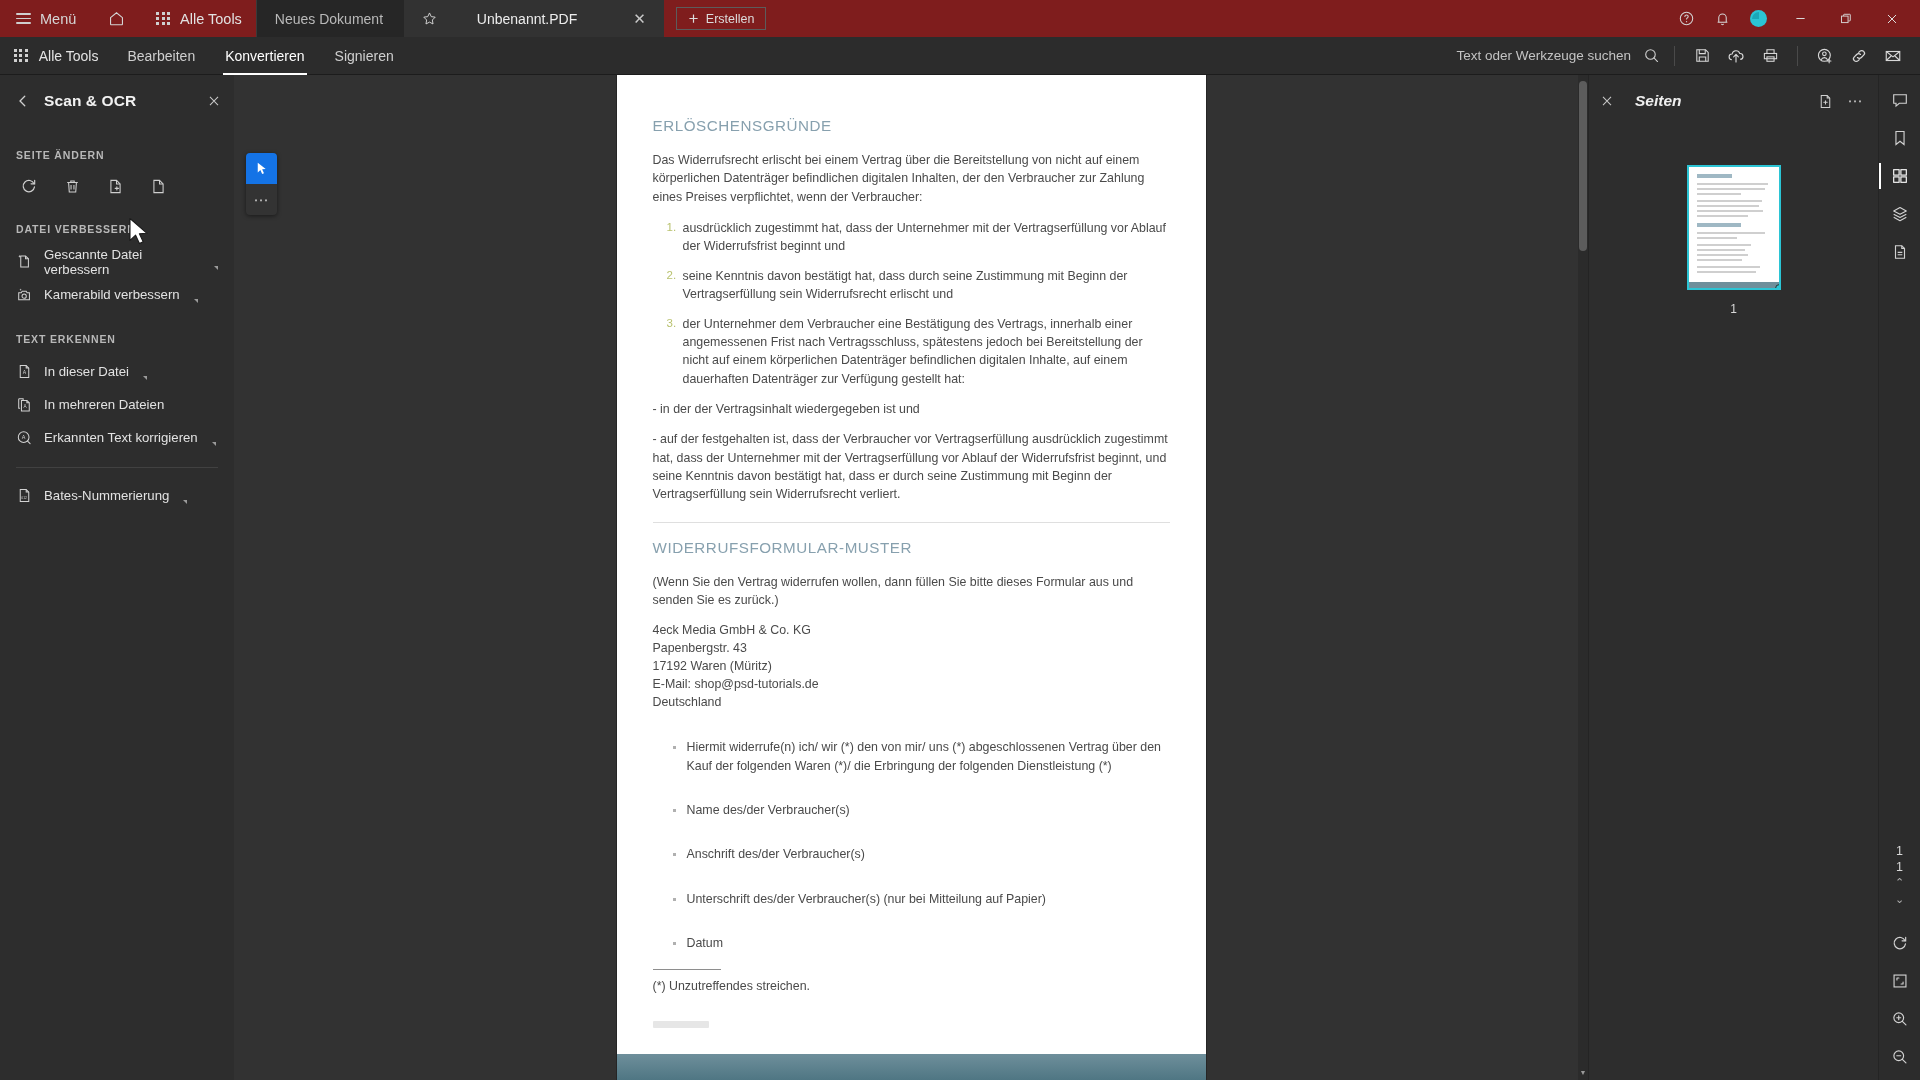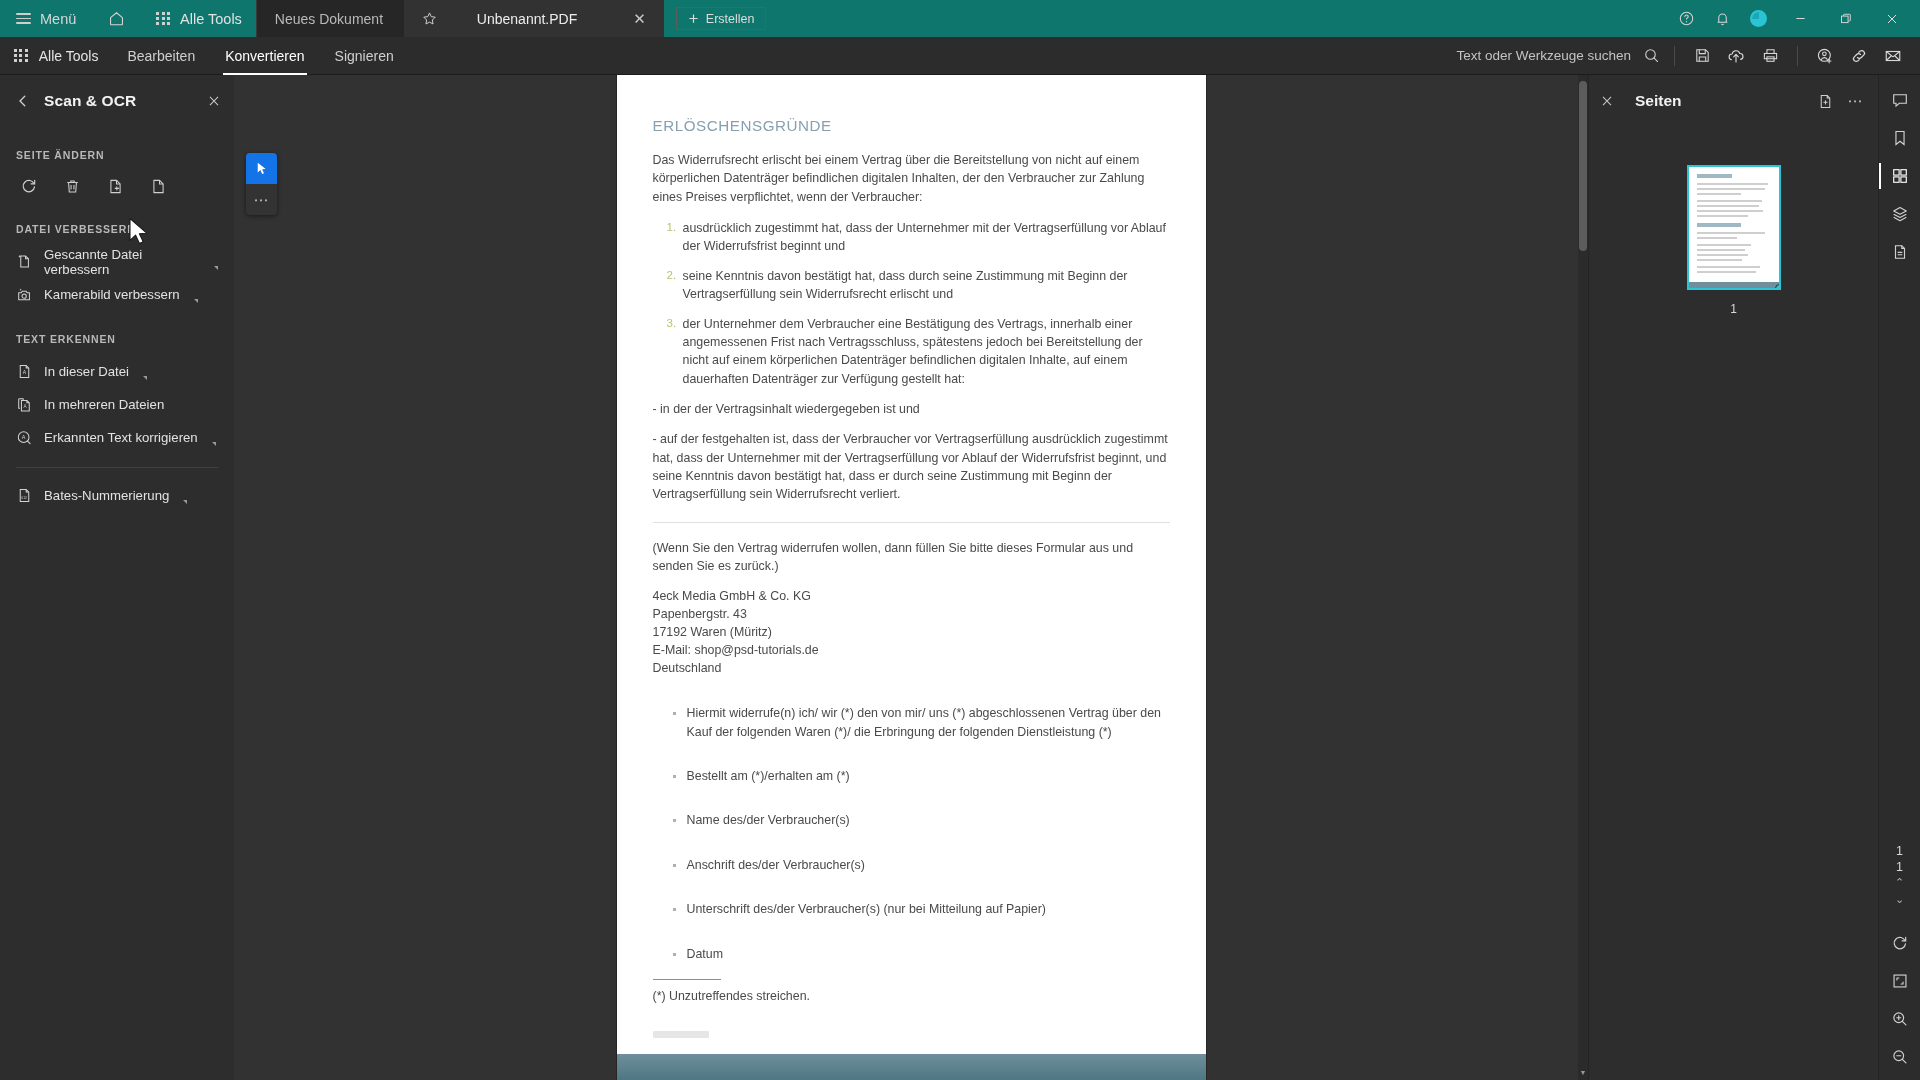--- a/index.html
+++ b/index.html
@@ -8,21 +8,21 @@
     width: 1920px; height: 1080px;
     overflow: hidden;
     background: #1f1f1f;
     font-family: "Liberation Sans", sans-serif;
     -webkit-font-smoothing: antialiased;
   }
   .app { position: relative; width: 1920px; height: 1080px; display: flex; flex-direction: column; }
 
   
   .titlebar {
-    height: 37px; background: #0f766e; display: flex; align-items: center;
+    height: 37px; background: #7f1d1d; display: flex; align-items: center;
     flex: 0 0 37px; position: relative;
   }
   .tb-left { display: flex; align-items: center; padding-left: 14px; gap: 0; }
   .menu-btn {
     display: flex; align-items: center; gap: 9px; height: 37px;
     padding: 0 10px 0 2px; color: #d6d6d6; font-size: 14.5px; cursor: pointer;
   }
   .hamb { display: inline-flex; flex-direction: column; gap: 3px; width: 15px; }
   .hamb i { display: block; height: 1.6px; background: #cfcfcf; border-radius: 1px; }
   .tb-div { width: 1px; background: #3d3d3d; margin: 9px 6px; }
@@ -156,21 +156,21 @@
   .v-thumb { position: absolute; left: 1px; width: 8px; top: 6px; height: 170px; background: #5c5c5c; border-radius: 4px; }
   .v-arrow { position: absolute; left: 0; width: 10px; height: 12px; display: flex; align-items: center; justify-content: center; color: #9a9a9a; font-size: 7px; }
 
   
   .pagespanel {
     width: 290px; flex: 0 0 290px; background: #2d2d2d; display: flex; flex-direction: column;
     border-left: 1px solid #242424;
   }
   .pp-header { display: flex; align-items: center; height: 52px; padding: 0 10px 0 12px; gap: 6px; }
   .pp-close { color: #c8c8c8; font-size: 15px; cursor: pointer; width: 22px; text-align: center; }
-  .pp-title { color: #f0f0f0; font-size: 15.5px; font-weight: bold; margin-left: 6px; }
+  .pp-title { color: #f0f0f0; font-size: 15.5px; font-weight: bold; margin-left: 6px; font-style: italic; }
   .pp-actions { margin-left: auto; display: flex; align-items: center; gap: 4px; }
   .pp-act { width: 26px; height: 26px; display: flex; align-items: center; justify-content: center; color: #d0d0d0; cursor: pointer; border-radius: 3px; }
   .thumbwrap { display: flex; flex-direction: column; align-items: center; padding-top: 38px; }
   .thumb {
     width: 94px; height: 125px; background: #ffffff; border: 2px solid #2bc4d4;
     position: relative; padding: 7px 8px; overflow: hidden;
   }
   .thumb .t-h { height: 4px; background: #9fb8c4; width: 48%; margin-bottom: 5px; }
   .thumb .t-l { height: 2px; background: #cfcfcf; margin-bottom: 3px; }
   .thumb .t-band { position: absolute; left: 0; right: 0; bottom: 0; height: 6px; background: #6e8f9b; }
@@ -518,33 +518,33 @@
           <li>ausdrücklich zugestimmt hat, dass der Unternehmer mit der Vertragserfüllung vor Ablauf der Widerrufsfrist beginnt und</li>
           <li>seine Kenntnis davon bestätigt hat, dass durch seine Zustimmung mit Beginn der Vertragserfüllung sein Widerrufsrecht erlischt und</li>
           <li>der Unternehmer dem Verbraucher eine Bestätigung des Vertrags, innerhalb einer angemessenen Frist nach Vertragsschluss, spätestens jedoch bei Bereitstellung der nicht auf einem körperlichen Datenträger befindlichen digitalen Inhalte, auf einem dauerhaften Datenträger zur Verfügung gestellt hat:</li>
         </ol>
 
         <div class="doc-dash">- in der der Vertragsinhalt wiedergegeben ist und</div>
         <div class="doc-dash">- auf der festgehalten ist, dass der Verbraucher vor Vertragserfüllung ausdrücklich zugestimmt hat, dass der Unternehmer mit der Vertragserfüllung vor Ablauf der Widerrufsfrist beginnt, und seine Kenntnis davon bestätigt hat, dass er durch seine Zustimmung mit Beginn der Vertragserfüllung sein Widerrufsrecht verliert.</div>
 
         <div class="doc-rule"></div>
 
+        <div class="doc-h">WIDERRUFSFORMULAR-MUSTER</div>
         <div class="doc-p">(Wenn Sie den Vertrag widerrufen wollen, dann füllen Sie bitte dieses Formular aus und senden Sie es zurück.)</div>
 
         <div class="doc-addr">
           <div>4eck Media GmbH &amp; Co. KG</div>
           <div>Papenbergstr. 43</div>
           <div>17192 Waren (Müritz)</div>
           <div>E-Mail: shop@psd-tutorials.de</div>
           <div>Deutschland</div>
         </div>
 
         <ul class="doc-ul">
           <li>Hiermit widerrufe(n) ich/ wir (*) den von mir/ uns (*) abgeschlossenen Vertrag über den Kauf der folgenden Waren (*)/ die Erbringung der folgenden Dienstleistung (*)</li>
-          <li>Bestellt am (*)/erhalten am (*)</li>
           <li>Name des/der Verbraucher(s)</li>
           <li>Anschrift des/der Verbraucher(s)</li>
           <li>Unterschrift des/der Verbraucher(s) (nur bei Mitteilung auf Papier)</li>
           <li>Datum</li>
         </ul>
 
         <div class="doc-smallrule"></div>
         <div class="doc-foot">(*) Unzutreffendes streichen.</div>
         <div class="doc-greybar"></div>
         <div class="doc-band"></div>

